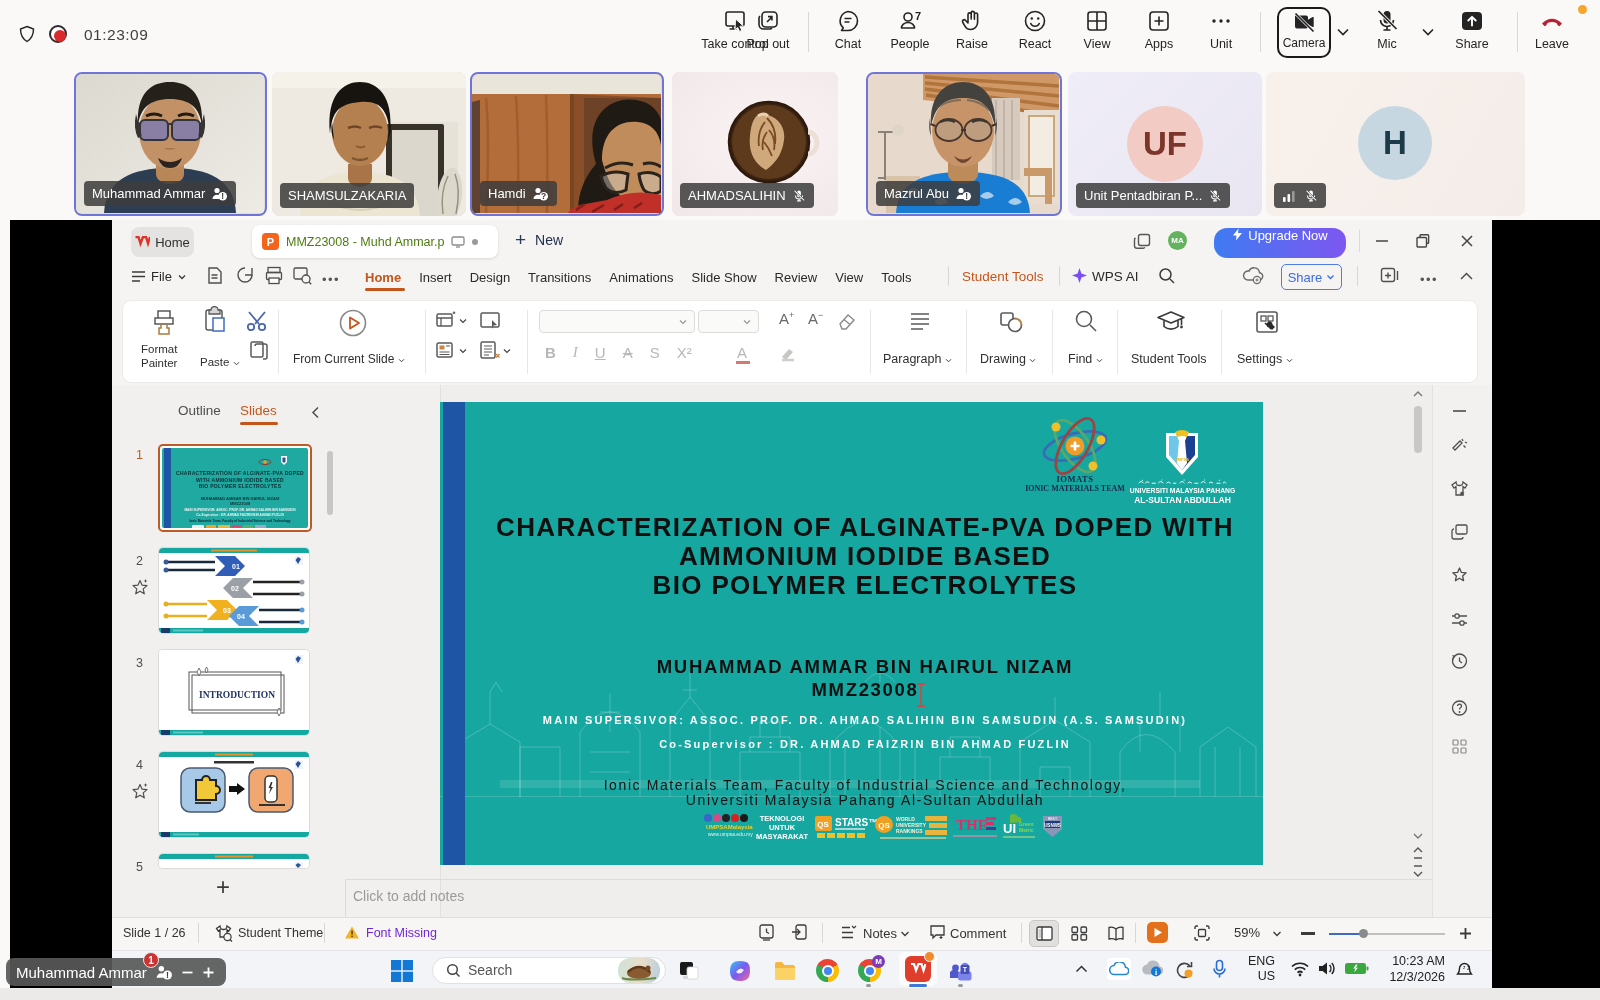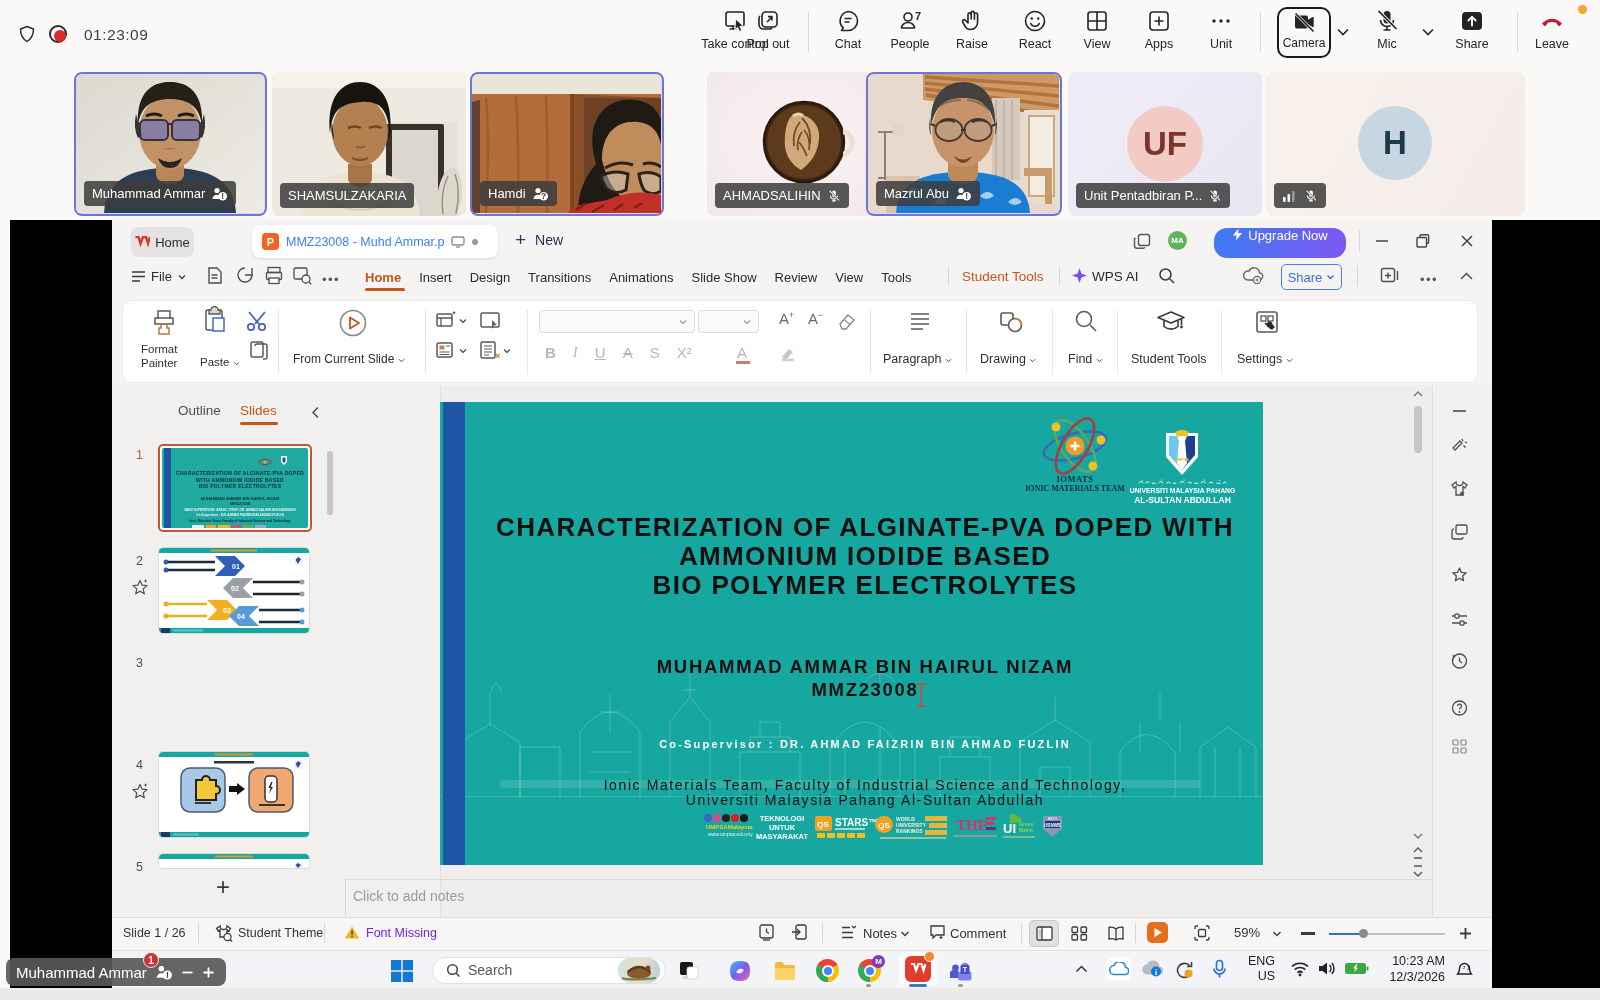--- a/index.html
+++ b/index.html
@@ -211,21 +211,21 @@
  <div class="pill">Hamdi
   <svg width="17" height="16" viewBox="0 0 17 16">
         <circle cx="6" cy="4.5" r="2.6" fill="#fff"></circle>
         <path d="M1.5 13 a4.5 4.2 0 0 1 9 0 Z" fill="#fff"></path>
         <circle cx="11.7" cy="10.3" r="4.3" fill="#fff"></circle>
         <text x="11.7" y="13.4" text-anchor="middle" font-size="8.5" font-weight="bold" fill="#3c3c3c" font-family="Liberation Sans">?</text>
       </svg>
  </div>
 </div>
 
-<div class="tile" style="left:707px;width:166px">
+<div class="tile" style="left:672px;width:166px">
  <svg width="194" height="144" viewBox="0 0 194 144">
   <rect width="194" height="144" fill="#f6edee"></rect>
   <rect width="194" height="144" fill="url(#g4)"></rect>
   <defs>
         <radialGradient id="g4" cx="0.5" cy="0.45" r="0.75">
           <stop offset="0" stop-color="#faf3f3"></stop>
           <stop offset="1" stop-color="#f1e7e9"></stop>
         </radialGradient>
       </defs>
   <circle cx="97" cy="70" r="40" fill="#3c2413"></circle>
@@ -318,21 +318,21 @@
 <div class="abs" id="screen" style="left:112px;top:220px;width:1380px;height:768px;background:#f6f4f3">
 
  <div class="abs" style="left:19px;top:7px;width:63px;height:30px;background:#e5e3e1;border-radius:8px;display:flex;align-items:center;justify-content:center;gap:5px">
    <svg width="15" height="13" viewBox="0 0 15 13">
         <path d="M0.5 1 h3 l2 6.5 L8 1 h3 l2 6.5 2-6.5" fill="none" stroke="#d9352b" stroke-width="2.4"></path>
       </svg>
    <span style="font-size:13px;color:#2f2f2f">Home</span>
  </div>
  <div class="abs" style="left:140px;top:5px;width:246px;height:33px;background:#fff;border-radius:8px;box-shadow:0 1px 3px rgba(0,0,0,0.12);display:flex;align-items:center;padding:0 10px;gap:7px">
    <div style="width:17px;height:17px;border-radius:4px;background:#f5641d;color:#fff;font-size:11px;font-weight:bold;display:flex;align-items:center;justify-content:center">P</div>
-   <span style="font-size:12.5px;color:#3b82f6;white-space:nowrap">MMZ23008 - Muhd Ammar.p</span>
+   <span style="font-size:12.5px;color:#4d7c0f;white-space:nowrap">MMZ23008 - Muhd Ammar.p</span>
    <svg width="14" height="12" viewBox="0 0 14 12">
         <rect x="1" y="1" width="12" height="8" rx="1.5" fill="none" stroke="#8a8a8a" stroke-width="1.3"></rect>
         <path d="M5 11 h4" stroke="#8a8a8a" stroke-width="1.3"></path>
       </svg>
    <div style="width:6px;height:6px;border-radius:50%;background:#9a9a9a"></div>
  </div>
  <div class="abs" style="left:403px;top:12px;width:80px;font-size:14px;color:#1f2c4d;display:flex;gap:9px;align-items:center">
       <span style="font-size:19px;font-weight:400;color:#2c3a5c;line-height:16px">+</span>
       <span>New</span>
     </div>
@@ -629,20 +629,35 @@
         <text x="78" y="71" font-size="7" font-weight="bold" fill="#fff" font-family="Liberation Sans">04</text>
      <path d="M100 62 h42 M100 74 h42" stroke="#1a2a3a" stroke-width="2.5"></path>
      <circle cx="143" cy="62" r="2.5" fill="#5a9ad8"></circle>
         <circle cx="143" cy="74" r="2.5" fill="#5a9ad8"></circle>
      <rect x="0" y="80" width="150" height="5" fill="#15a8a0"></rect>
         <rect x="2" y="80" width="9" height="5" fill="#1a3a6a"></rect>
         <rect x="14" y="81.5" width="30" height="2" fill="#5ac8c0"></rect>
    </svg>
  </div>
  <div class="abs" style="left:24px;top:436px;font-size:12.5px;color:#4e4e4e">3</div>
+ <div class="thumbwrap" style="left:47px;top:430px;width:150px;height:85px">
+   <svg width="150" height="85" viewBox="0 0 150 85">
+     <rect width="150" height="85" fill="#fff"></rect>
+     <rect x="136" y="5" width="8" height="9" fill="#eef4f8"></rect>
+        <path d="M139 6 l3 2 -3 5 -2.5-4 Z" fill="#2a52a0"></path>
+     <rect x="30" y="22" width="92" height="38" fill="none" stroke="#555" stroke-width="1"></rect>
+     <rect x="33" y="25" width="92" height="38" fill="none" stroke="#555" stroke-width="1"></rect>
+     <text x="78" y="48" font-size="9.5" text-anchor="middle" fill="#1d2f5e" font-family="Liberation Serif" font-weight="bold">INTRODUCTION</text>
+     <path d="M38 22 l2-4 2 4 -2 4 Z M46 20 l1.5-3 1.5 3 -1.5 3 Z" fill="#fff" stroke="#555" stroke-width="0.8"></path>
+     <path d="M118 62 l2-4 2 4 -2 4 Z" fill="#fff" stroke="#555" stroke-width="0.8"></path>
+     <rect x="0" y="80" width="150" height="5" fill="#15a8a0"></rect>
+        <rect x="2" y="80" width="9" height="5" fill="#1a3a6a"></rect>
+        <rect x="14" y="81.5" width="30" height="2" fill="#5ac8c0"></rect>
+   </svg>
+ </div>
  <div class="abs" style="left:24px;top:538px;font-size:12.5px;color:#4e4e4e">4</div>
  <svg class="abs" style="left:18px;top:562px" width="20" height="20" viewBox="0 0 20 20">
       <path d="M10 2.5 l2 4.6 5 0.5 -3.8 3.3 1.1 4.9 -4.3-2.6 -4.3 2.6 1.1-4.9 L3 7.6 l5-0.5 Z" fill="none" stroke="#4e4e4e" stroke-width="1.2" stroke-linejoin="round"></path>
       <path d="M15.5 1 l0.6 1.4 1.4 0.6 -1.4 0.6 -0.6 1.4 -0.6-1.4 -1.4-0.6 1.4-0.6 Z" fill="#4e4e4e"></path>
     </svg>
  <div class="thumbwrap" style="left:47px;top:532px;width:150px;height:85px">
    <svg width="150" height="85" viewBox="0 0 150 85">
      <rect width="150" height="85" fill="#fff"></rect>
      <rect x="0" y="0" width="150" height="5" fill="#15a8a0"></rect>
      <rect x="56" y="1.5" width="38" height="2" fill="#e8922c"></rect>
@@ -717,20 +732,21 @@
           <path d="M6 1.5 h1 M30 1 h1 M57 1.2 h1 M82 1 h1 M100 1.5 h1" stroke-width="1.3"></path>
         </g>
       </svg>
   <div class="abs" style="left:660px;top:85px;width:165px;text-align:center;font-size:6.8px;font-weight:bold;color:#fff">UNIVERSITI MALAYSIA PAHANG</div>
   <div class="abs" style="left:660px;top:93px;width:165px;text-align:center;font-size:8.5px;font-weight:bold;color:#fff">AL-SULTAN ABDULLAH</div>
   <div class="abs" style="left:30px;top:111px;width:790px;text-align:center;font-size:26px;font-weight:bold;color:#101010;letter-spacing:1.35px;line-height:29px">CHARACTERIZATION OF ALGINATE-PVA DOPED WITH AMMONIUM IODIDE BASED<br>BIO POLYMER ELECTROLYTES</div>
   <div class="abs" style="left:30px;top:253px;width:790px;text-align:center;font-size:18.5px;font-weight:bold;color:#101010;letter-spacing:1.7px;line-height:23px">MUHAMMAD AMMAR BIN HAIRUL NIZAM<br>MMZ23008</div>
   <svg class="abs" style="left:475px;top:280px" width="12" height="26" viewBox="0 0 12 26">
         <path d="M2 2 h8 M2 24 h8 M6 2 v22" stroke="#c0504d" stroke-width="1.8"></path>
       </svg>
+  <div class="abs" style="left:30px;top:312px;width:790px;text-align:center;font-size:11px;font-weight:bold;color:#fdfdfd;letter-spacing:2.2px">MAIN SUPERSIVOR: ASSOC. PROF. DR. AHMAD SALIHIN BIN SAMSUDIN (A.S. SAMSUDIN)</div>
   <div class="abs" style="left:30px;top:336px;width:790px;text-align:center;font-size:11px;font-weight:bold;color:#fdfdfd;letter-spacing:2.2px">Co-Supervisor : DR. AHMAD FAIZRIN BIN AHMAD FUZLIN</div>
   <div class="abs" style="left:30px;top:376px;width:790px;text-align:center;font-size:14px;font-weight:normal;color:#141414;letter-spacing:1.6px;line-height:14.5px">Ionic Materials Team, Faculty of Industrial Science and Technology,<br>Universiti Malaysia Pahang Al-Sultan Abdullah</div>
   <div class="abs" id="slidelogos" style="left:263px;top:411px;width:360px;height:27px">
    <svg width="360" height="27" viewBox="0 0 360 27">
     <circle cx="5" cy="5" r="4" fill="#3a66c8"></circle>
           <circle cx="14" cy="5" r="4" fill="#d84a88"></circle>
           <circle cx="23" cy="5" r="4" fill="#222"></circle>
           <circle cx="32" cy="5" r="4" fill="#d82020"></circle>
           <circle cx="41" cy="5" r="4" fill="#1a1a1a"></circle>
     <text x="3" y="16" font-size="6" font-weight="bold" fill="#f0d020" font-family="Liberation Sans">UMPSAMalaysia</text>

